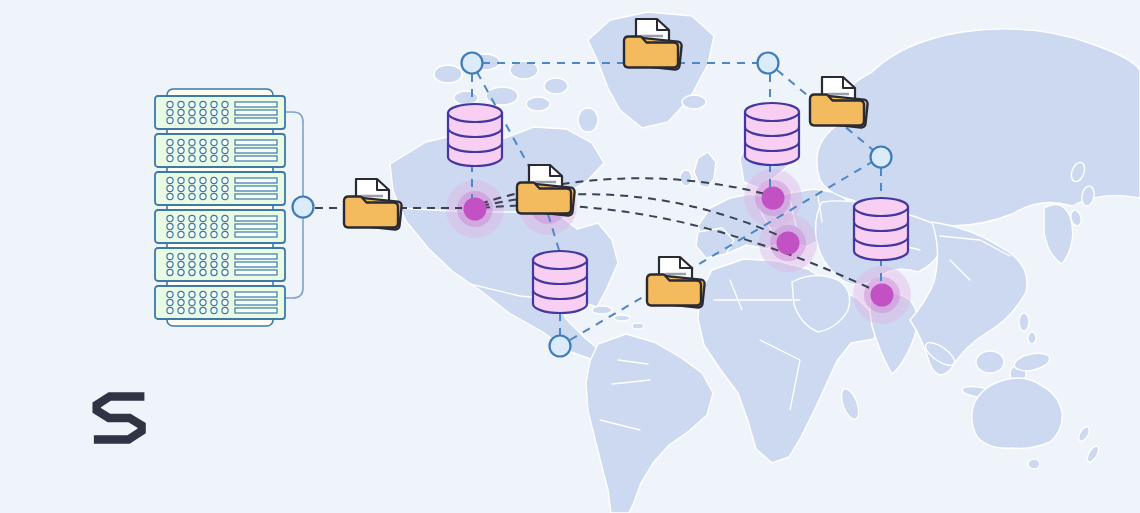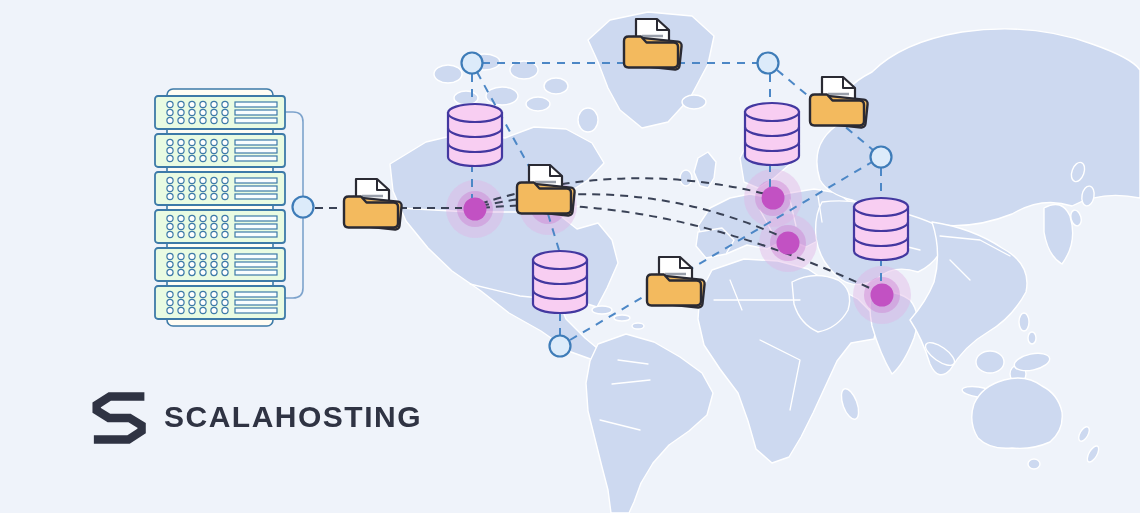--- a/index.html
+++ b/index.html
@@ -211,15 +211,14 @@
     <use href="#sym-node" x="881" y="157"></use>
     <use href="#sym-node" x="560" y="346"></use>
     <use href="#sym-node" x="303" y="207"></use>
   </g>
 </svg>
 
   <div class="logo">
     <svg width="58" height="58" viewBox="0 0 62 62">
       <path class="logo-icon-path" d="M 56,9 L 19,9 L 5,18 L 5,24 L 18,32 L 40,32 L 53,40 L 53,46 L 39,55 L 2,55"></path>
     </svg>
-    <span class="logo-text">SCALAHOSTING</span>
   </div>
 </div>
 
 </body></html>

